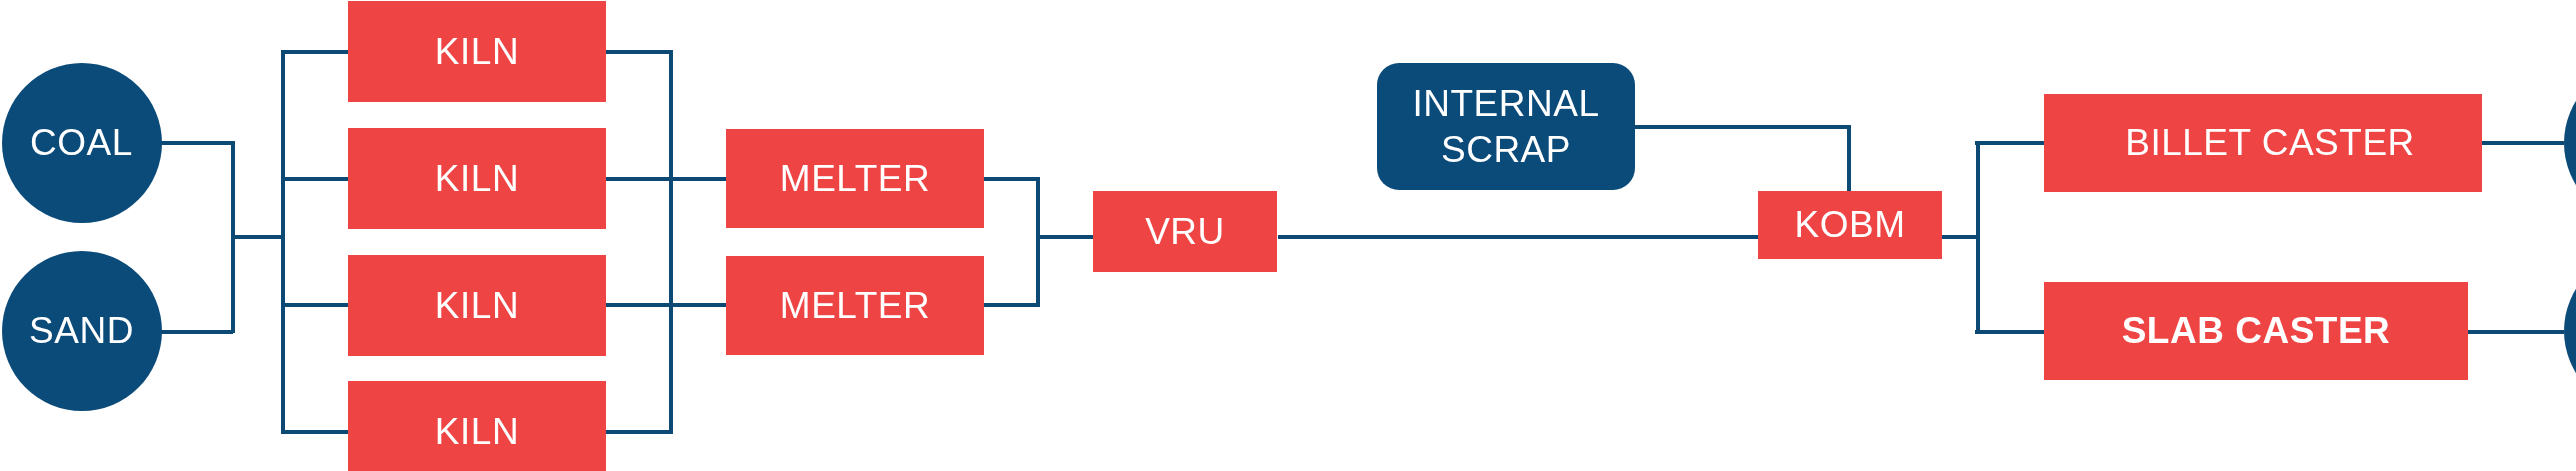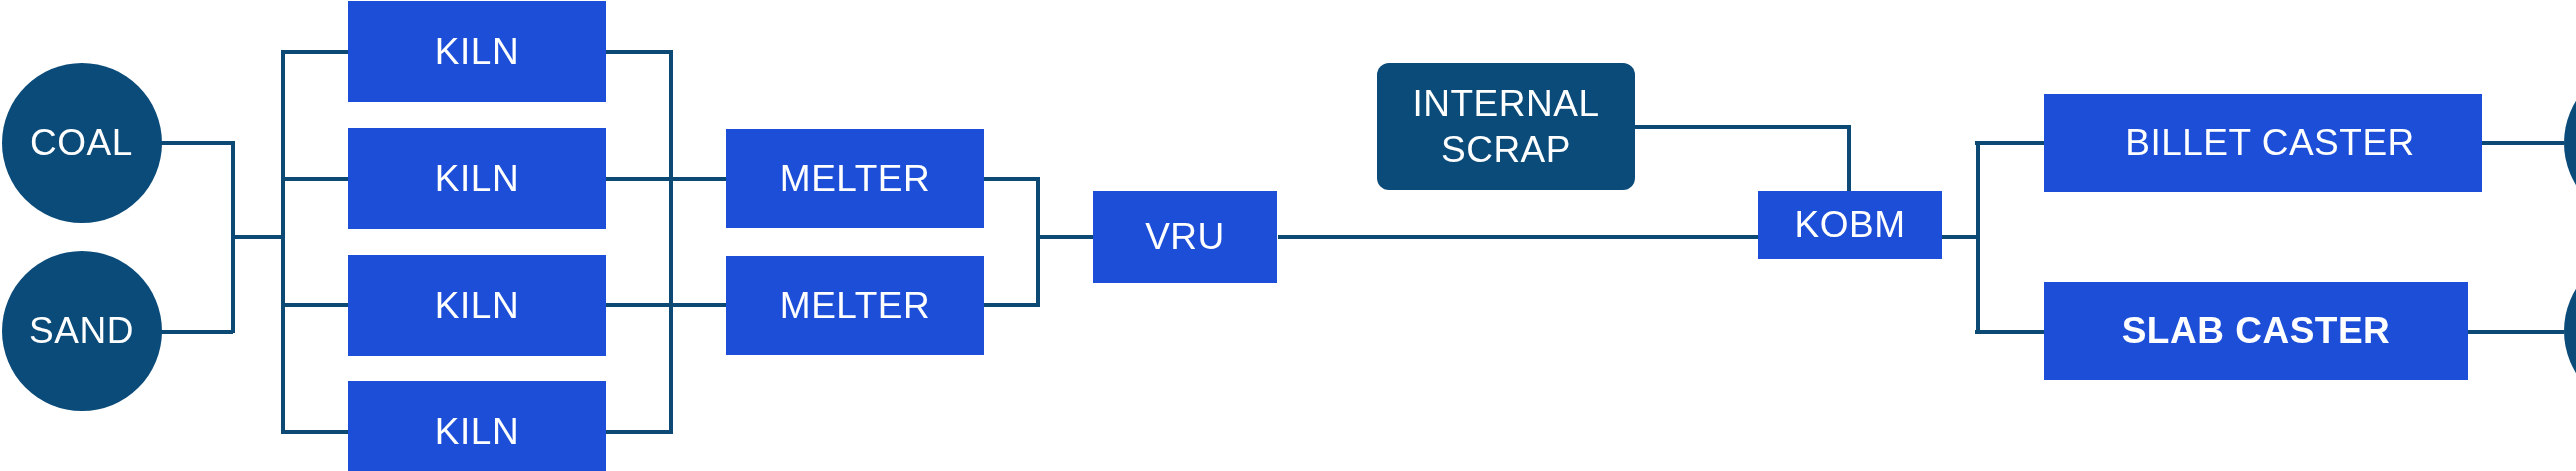--- a/index.html
+++ b/index.html
@@ -28,24 +28,24 @@
     display: flex;
     align-items: center;
     justify-content: center;
     text-align: center;
     color: #ffffff;
     font-size: 37px;
     line-height: 46px;
     letter-spacing: 0.5px;
     white-space: pre-line;
   }
-  .node.gray { background: #1d4ed8; }
+  .node.gray { background: #ef4444; }
   .node.blue { background: #0b4b7a; }
   .node.circle { border-radius: 50%; }
-  .node.rounded { border-radius: 12px; }
+  .node.rounded { border-radius: 22px; }
 </style>
 </head>
 <body>
 
 <div class="canvas">
 
   <div class="edge h" style="left:160px; top:141px; width:73px;"></div>
   <div class="edge h" style="left:160px; top:330px; width:73px;"></div>
   <div class="edge v" style="left:231px; top:141px; height:192px;"></div>
   <div class="edge h" style="left:231px; top:235px; width:54px;"></div>
@@ -100,21 +100,21 @@
     <span>KILN</span>
   </div>
 
   <div class="node gray" style="left:726px; top:129px; width:258px; height:99px;">
     <span>MELTER</span>
   </div>
   <div class="node gray" style="left:726px; top:256px; width:258px; height:99px;">
     <span>MELTER</span>
   </div>
 
-  <div class="node gray" style="left:1093px; top:191px; width:184px; height:92px;">
+  <div class="node gray" style="left:1093px; top:191px; width:184px; height:81px;">
     <span>VRU</span>
   </div>
 
   <div class="node blue rounded" style="left:1377px; top:63px; width:258px; height:127px;">
     <span>INTERNAL
 SCRAP</span>
   </div>
 
   <div class="node gray" style="left:1758px; top:191px; width:184px; height:68px;">
     <span>KOBM</span>

